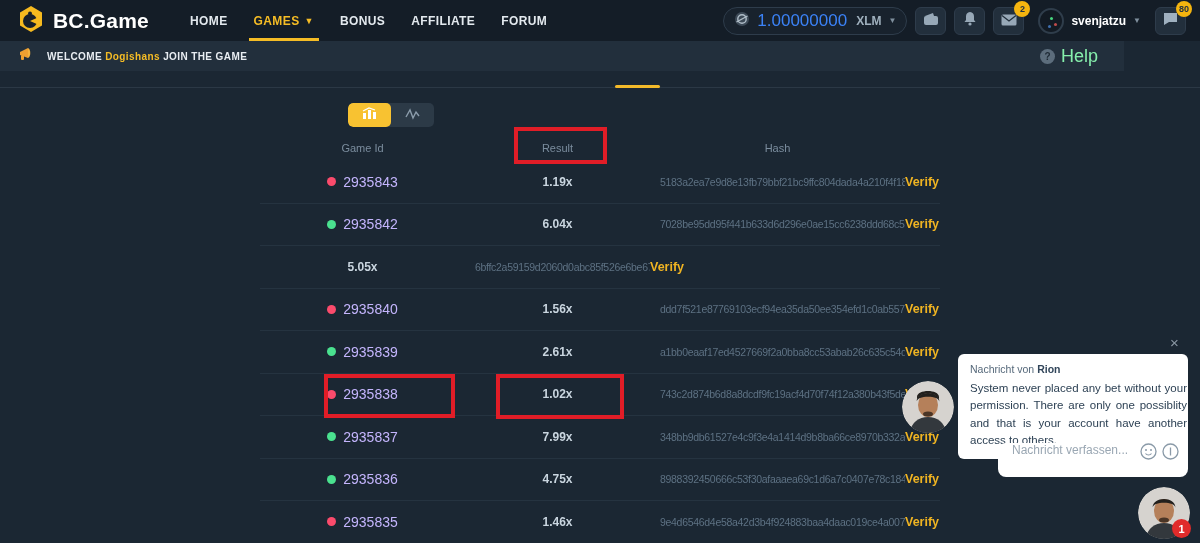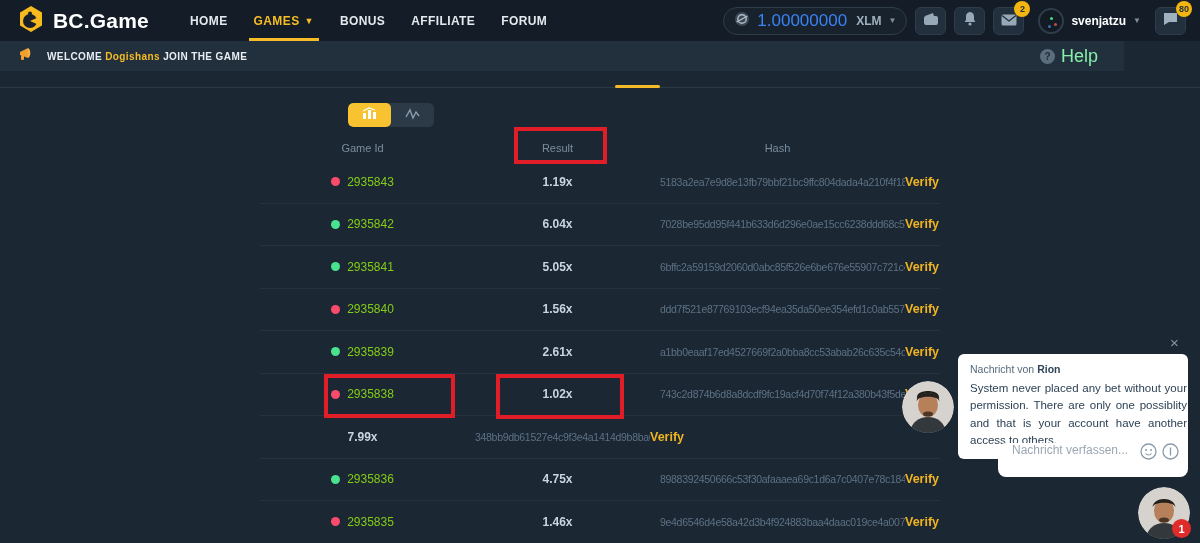--- a/index.html
+++ b/index.html
@@ -83,21 +83,21 @@
     display:grid; grid-template-columns:205px 185px 255px 35px;
     height:26px; align-items:center;
   }
   .th { font-size:11px; color:#7b8d9e; text-align:center; }
   .rows .row {
     display:grid; grid-template-columns:205px 185px 255px 35px;
     height:42.5px; align-items:center; border-bottom:1px solid #253340;
   }
   .cell-id { display:flex; align-items:center; justify-content:center; gap:7px; }
   .dot { width:9px; height:9px; border-radius:50%; flex:0 0 auto; }
-  .id-text { font-size:12px; color:#84cc16; }
+  .id-text { font-size:14px; color:#c4b5fd; }
   .cell-result { text-align:center; font-size:12px; font-weight:bold; color:#c9d5df; }
   .cell-hash {
     font-size:10.5px; letter-spacing:-0.3px; color:#5d7183;
     white-space:nowrap; overflow:hidden; padding-left:10px;
   }
   .cell-verify { font-size:12.5px; font-weight:bold; color:#f0b422; cursor:pointer; }
   
   .anno { position:absolute; border:4px solid #e11d27; z-index:8; }
   .anno-1 { left:514px; top:127px; width:93px; height:37px; }
   .anno-2 { left:324px; top:374px; width:131px; height:44px; }
@@ -290,24 +290,20 @@
         <div class="cell-id">
           <span class="dot" style="background: rgb(74, 225, 143);"></span>
           <span class="id-text">2935842</span>
         </div>
         <div class="cell-result">6.04x</div>
         <div class="cell-hash">7028be95dd95f441b633d6d296e0ae15cc6238ddd68c5178439</div>
         <div class="cell-verify">Verify</div>
       </div>
 
       <div class="row">
-        <div class="cell-id">
-          <span class="dot" style="background: rgb(74, 225, 143);"></span>
-          <span class="id-text">2935841</span>
-        </div>
         <div class="cell-result">5.05x</div>
         <div class="cell-hash">6bffc2a59159d2060d0abc85f526e6be676e55907c721c44537f9</div>
         <div class="cell-verify">Verify</div>
       </div>
 
       <div class="row">
         <div class="cell-id">
           <span class="dot" style="background: rgb(251, 75, 108);"></span>
           <span class="id-text">2935840</span>
         </div>
@@ -330,20 +326,24 @@
         <div class="cell-id">
           <span class="dot" style="background: rgb(251, 75, 108);"></span>
           <span class="id-text">2935838</span>
         </div>
         <div class="cell-result">1.02x</div>
         <div class="cell-hash">743c2d874b6d8a8dcdf9fc19acf4d70f74f12a380b43f5deb4607</div>
         <div class="cell-verify">Verify</div>
       </div>
 
       <div class="row">
+        <div class="cell-id">
+          <span class="dot" style="background: rgb(74, 225, 143);"></span>
+          <span class="id-text">2935837</span>
+        </div>
         <div class="cell-result">7.99x</div>
         <div class="cell-hash">348bb9db61527e4c9f3e4a1414d9b8ba66ce8970b332ae1966f8</div>
         <div class="cell-verify">Verify</div>
       </div>
 
       <div class="row">
         <div class="cell-id">
           <span class="dot" style="background: rgb(74, 225, 143);"></span>
           <span class="id-text">2935836</span>
         </div>

